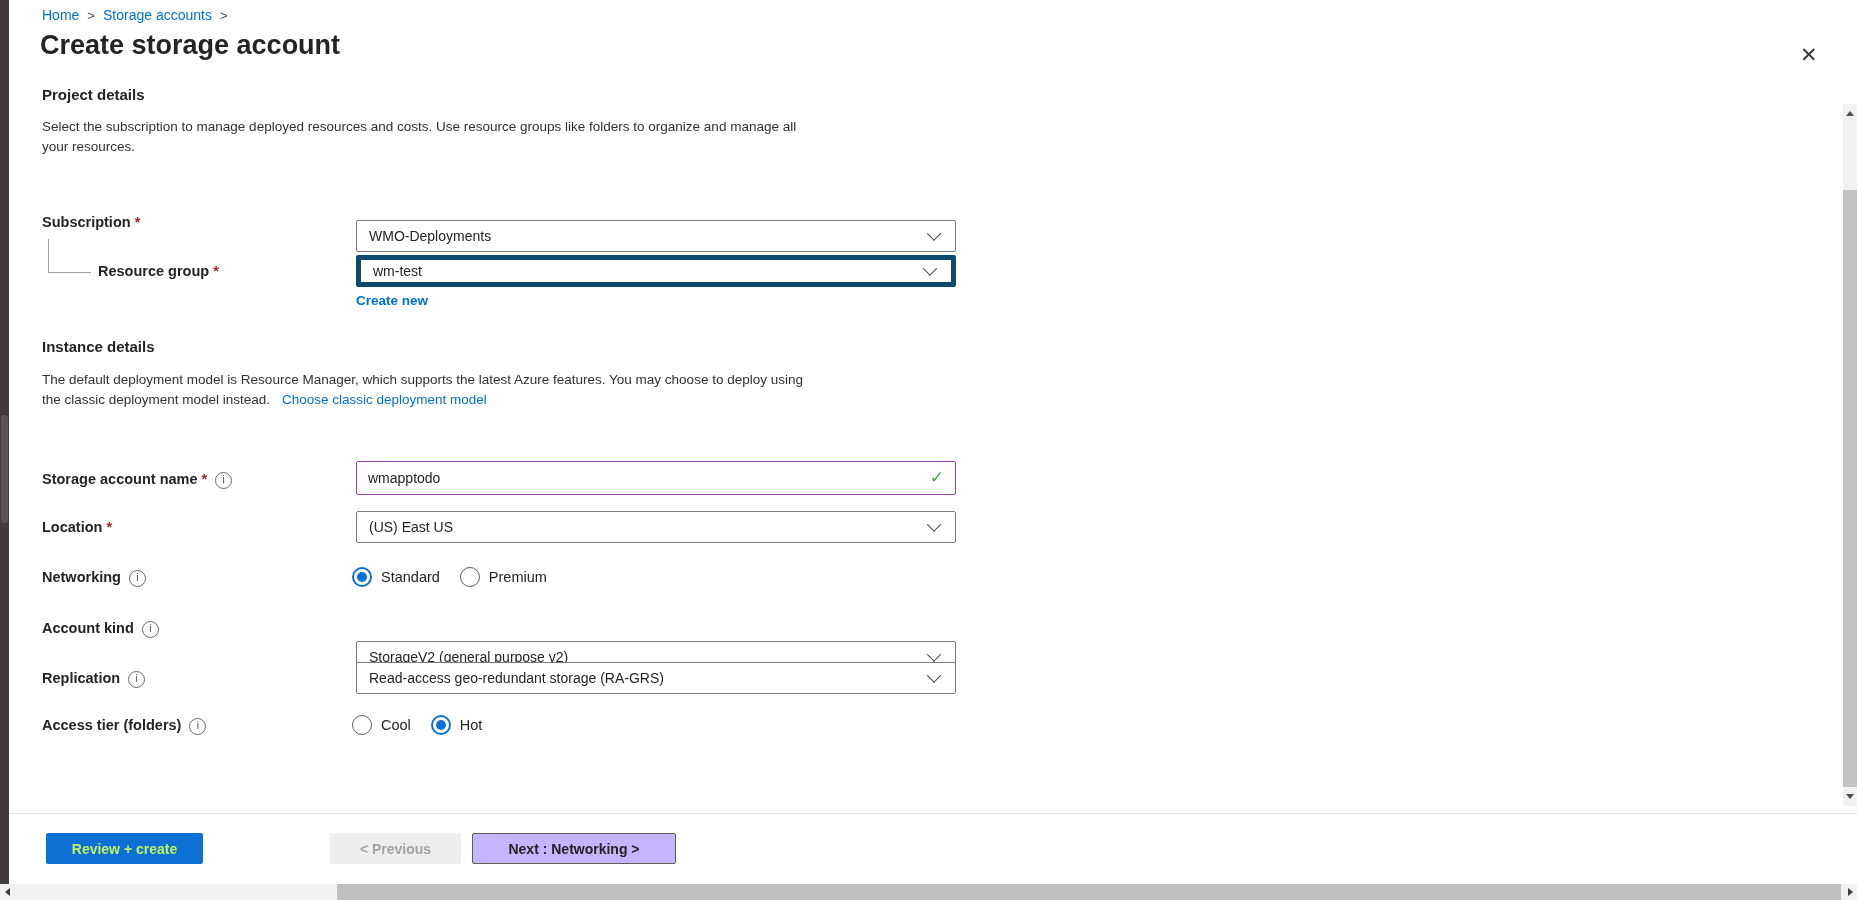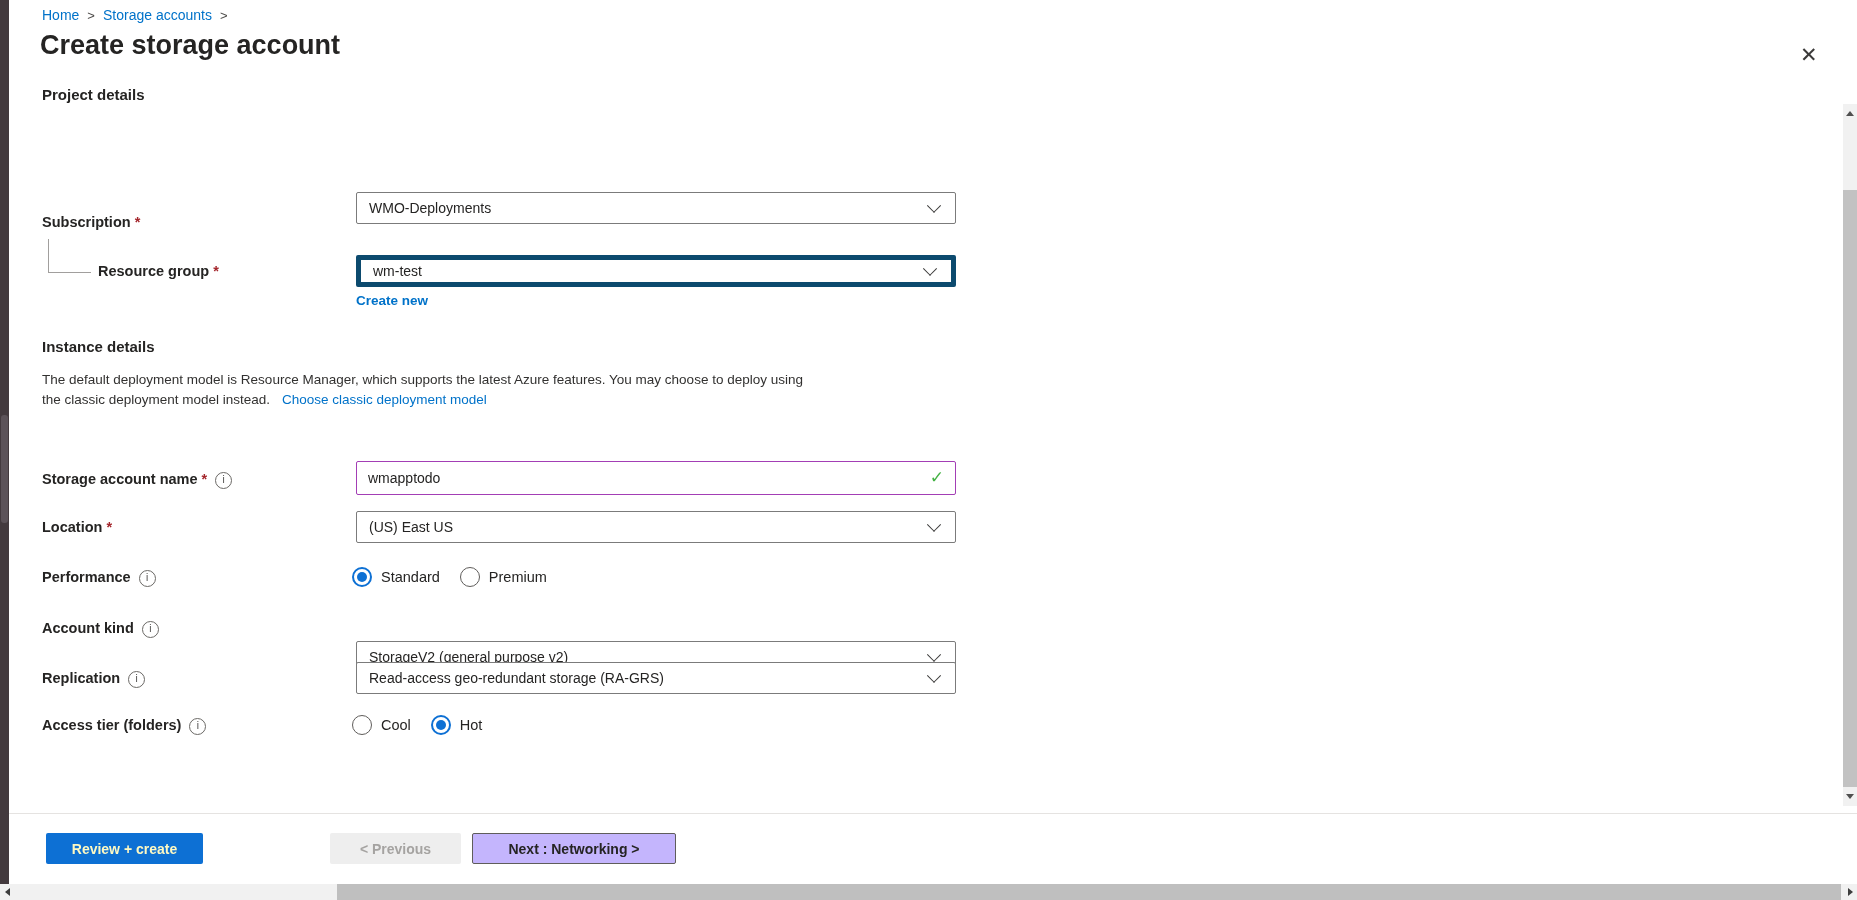--- a/index.html
+++ b/index.html
@@ -56,21 +56,21 @@
          display:inline-flex;align-items:center;justify-content:center;box-sizing:border-box;cursor:pointer;flex:none;}
   .radio.sel{border:2px solid #0d70d4;}
   .radio .dot{width:10px;height:10px;border-radius:50%;}
   .radio.sel .dot{background:#0d70d4;}
   .radio-label{font-size:14.5px;color:#252423;margin:0 20px 0 9px;cursor:pointer;}
 
   
   .footer-divider{position:absolute;left:9px;top:813px;width:1848px;height:1px;background:#e5e3e1;}
   .btn{position:absolute;top:833px;height:31px;display:flex;align-items:center;justify-content:center;
        font-size:14px;font-weight:600;border-radius:2px;box-sizing:border-box;cursor:pointer;}
-  .btn-primary{left:46px;width:157px;background:#0d70d4;color:#fef9c3;}
+  .btn-primary{left:46px;width:157px;background:#0d70d4;color:#bef264;}
   .btn-disabled{left:330px;width:131px;background:#eeeeee;color:#a5a3a1;}
   .btn-secondary{left:472px;width:204px;background:#c4b5fd;border:1px solid #5f5d5b;color:#252423;}
 
   
   .vscroll{position:absolute;left:1843px;top:104px;width:14px;height:702px;background:#f1f1f1;}
   .vthumb{position:absolute;left:0;top:86px;width:14px;height:597px;background:#c2c2c2;}
   .arrow-up{position:absolute;left:3px;top:7px;width:0;height:0;
             border-left:4px solid transparent;border-right:4px solid transparent;border-bottom:5px solid #4f4f4f;}
   .arrow-down{position:absolute;left:3px;bottom:7px;width:0;height:0;
             border-left:4px solid transparent;border-right:4px solid transparent;border-top:5px solid #4f4f4f;}
@@ -91,25 +91,29 @@
   </div>
 
   <div class="breadcrumb">
     <span class="crumb">Home</span><span class="crumb-sep">&gt;</span><span class="crumb">Storage accounts</span><span class="crumb-sep">&gt;</span>
   </div>
 
   <div class="page-title">Create storage account</div>
   <div class="close-btn">✕</div>
 
   <div class="section-heading" style="top:86px;">Project details</div>
+  <div class="desc" style="top:117px;">
+    <span style="display:block;">Select the subscription to manage deployed resources and costs. Use resource groups like folders to organize and manage all</span>
+    <span style="display:block;">your resources.</span>
+  </div>
 
   <div class="flabel" style="top:206px;">
     <span>Subscription</span><span class="req">*</span>
   </div>
-  <div class="sel-box" style="top:192px;padding-left:12px;">
+  <div class="sel-box" style="top:220px;padding-left:12px;">
     <span>WMO-Deployments</span>
     <span class="chev"></span>
   </div>
 
   <div class="elbow"></div>
 
   <div class="flabel" style="left:98px;top:255px;">
     <span>Resource group</span><span class="req">*</span>
   </div>
   <div class="sel-box focused" style="top:255px;">
@@ -137,21 +141,21 @@
 
   <div class="flabel" style="top:511px;">
     <span>Location</span><span class="req">*</span>
   </div>
   <div class="sel-box" style="top:511px;">
     <span>(US) East US</span>
     <span class="chev"></span>
   </div>
 
   <div class="flabel" style="top:561px;">
-    <span>Performance</span><span class="info">i</span>
+    <span>Networking</span><span class="info">i</span>
   </div>
   <div class="radio-row" style="top:561px;">
     <span class="radio sel">
         <span class="dot"></span>
       </span>
     <span class="radio-label">Standard</span>
     <span class="radio">
         <span class="dot"></span>
       </span>
     <span class="radio-label">Premium</span>

